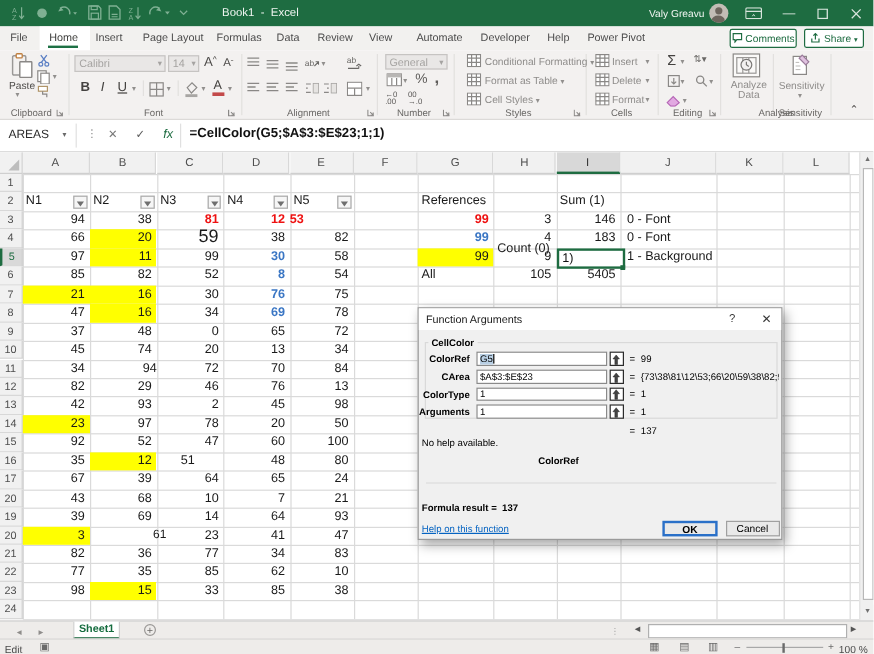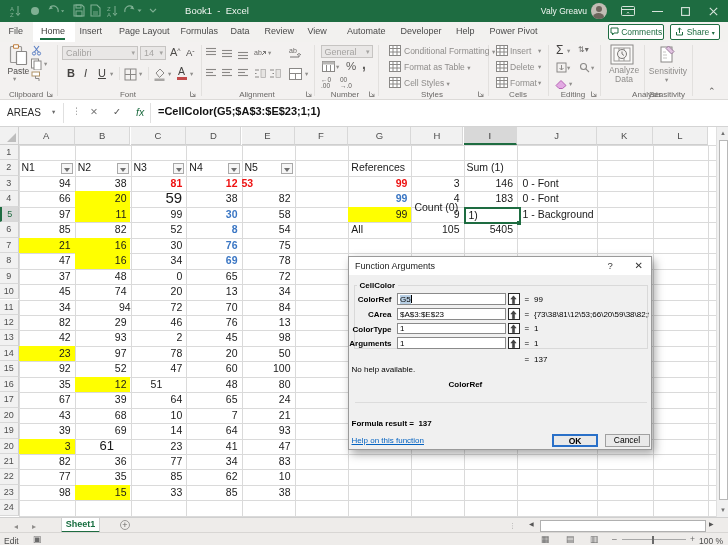--- a/index.html
+++ b/index.html
@@ -569,21 +569,21 @@
 <div class="cl" style="left:74.7px;top:407.6px;width:55.8px;height:15.45px;line-height:14.45px;font-size:10.5px;text-align:right;padding-right:4.0px;">68</div>
 <div class="cl" style="left:130.5px;top:407.6px;width:55.8px;height:15.45px;line-height:14.45px;font-size:10.5px;text-align:right;padding-right:4.0px;">10</div>
 <div class="cl" style="left:186.3px;top:407.6px;width:55.2px;height:15.45px;line-height:14.45px;font-size:10.5px;text-align:right;padding-right:4.0px;">7</div>
 <div class="cl" style="left:241.5px;top:407.6px;width:53.0px;height:15.45px;line-height:14.45px;font-size:10.5px;text-align:right;padding-right:4.0px;">21</div>
 <div class="cl" style="left:18.5px;top:423.1px;width:56.2px;height:15.45px;line-height:14.45px;font-size:10.5px;text-align:right;padding-right:4.0px;">39</div>
 <div class="cl" style="left:74.7px;top:423.1px;width:55.8px;height:15.45px;line-height:14.45px;font-size:10.5px;text-align:right;padding-right:4.0px;">69</div>
 <div class="cl" style="left:130.5px;top:423.1px;width:55.8px;height:15.45px;line-height:14.45px;font-size:10.5px;text-align:right;padding-right:4.0px;">14</div>
 <div class="cl" style="left:186.3px;top:423.1px;width:55.2px;height:15.45px;line-height:14.45px;font-size:10.5px;text-align:right;padding-right:4.0px;">64</div>
 <div class="cl" style="left:241.5px;top:423.1px;width:53.0px;height:15.45px;line-height:14.45px;font-size:10.5px;text-align:right;padding-right:4.0px;">93</div>
 <div class="cl" style="left:18.5px;top:438.6px;width:56.2px;height:15.45px;background:#ffff00;line-height:14.45px;font-size:10.5px;text-align:right;padding-right:4.0px;">3</div>
-<div class="cl" style="left:74.7px;top:438.6px;width:68px;height:15.45px;line-height:14.45px;font-size:13px;text-align:center;padding-right:4.0px;">61</div>
+<div class="cl" style="left:74.7px;top:438.6px;width:68px;height:15.45px;line-height:14.45px;font-size:10px;text-align:right;padding-right:4.0px;">61</div>
 <div class="cl" style="left:130.5px;top:438.6px;width:55.8px;height:15.45px;line-height:14.45px;font-size:10.5px;text-align:right;padding-right:4.0px;">23</div>
 <div class="cl" style="left:186.3px;top:438.6px;width:55.2px;height:15.45px;line-height:14.45px;font-size:10.5px;text-align:right;padding-right:4.0px;">41</div>
 <div class="cl" style="left:241.5px;top:438.6px;width:53.0px;height:15.45px;line-height:14.45px;font-size:10.5px;text-align:right;padding-right:4.0px;">47</div>
 <div class="cl" style="left:18.5px;top:454.0px;width:56.2px;height:15.45px;line-height:14.45px;font-size:10.5px;text-align:right;padding-right:4.0px;">82</div>
 <div class="cl" style="left:74.7px;top:454.0px;width:55.8px;height:15.45px;line-height:14.45px;font-size:10.5px;text-align:right;padding-right:4.0px;">36</div>
 <div class="cl" style="left:130.5px;top:454.0px;width:55.8px;height:15.45px;line-height:14.45px;font-size:10.5px;text-align:right;padding-right:4.0px;">77</div>
 <div class="cl" style="left:186.3px;top:454.0px;width:55.2px;height:15.45px;line-height:14.45px;font-size:10.5px;text-align:right;padding-right:4.0px;">34</div>
 <div class="cl" style="left:241.5px;top:454.0px;width:53.0px;height:15.45px;line-height:14.45px;font-size:10.5px;text-align:right;padding-right:4.0px;">83</div>
 <div class="cl" style="left:18.5px;top:469.4px;width:56.2px;height:15.45px;line-height:14.45px;font-size:10.5px;text-align:right;padding-right:4.0px;">77</div>
 <div class="cl" style="left:74.7px;top:469.4px;width:55.8px;height:15.45px;line-height:14.45px;font-size:10.5px;text-align:right;padding-right:4.0px;">35</div>

